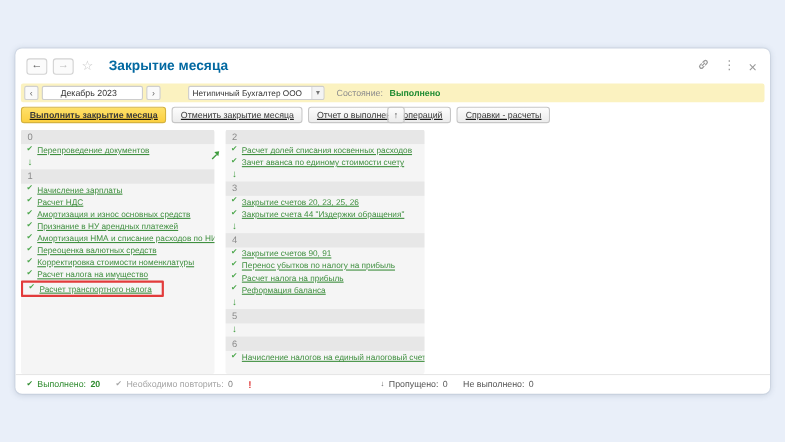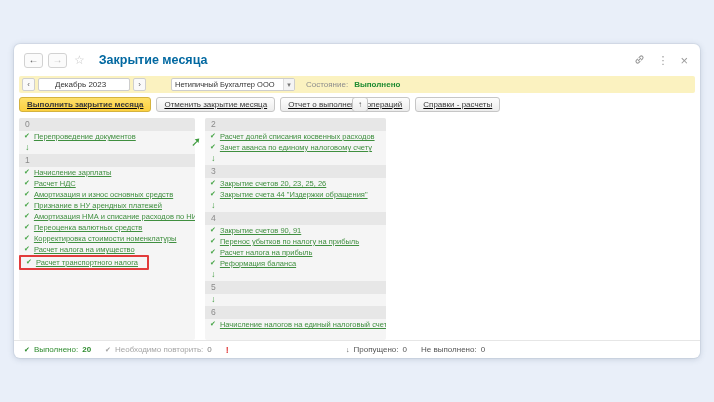--- a/index.html
+++ b/index.html
@@ -196,21 +196,21 @@
   <div class="group">
     <div class="group-header">2</div>
     <div class="group-items">
   <div class="item">
     <span class="check">✔</span>
     <a class="oplink">Расчет долей списания косвенных расходов</a>
   </div>
 
   <div class="item">
     <span class="check">✔</span>
-    <a class="oplink">Зачет аванса по единому налоговому счету</a>
+    <a class="oplink">Зачет аванса по единому стоимости счету</a>
   </div>
 </div>
     <div class="arrow-down">↓</div>
   </div>
 
   <div class="group">
     <div class="group-header">3</div>
     <div class="group-items">
   <div class="item">
     <span class="check">✔</span>

